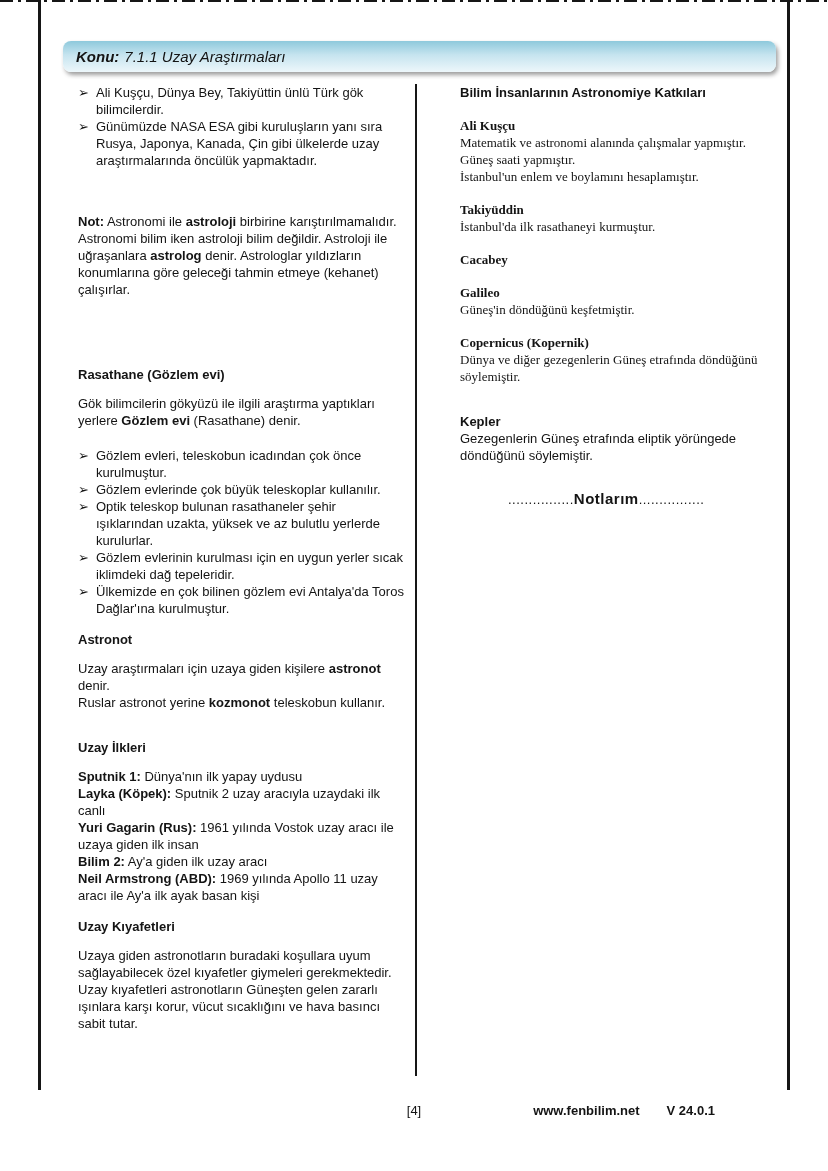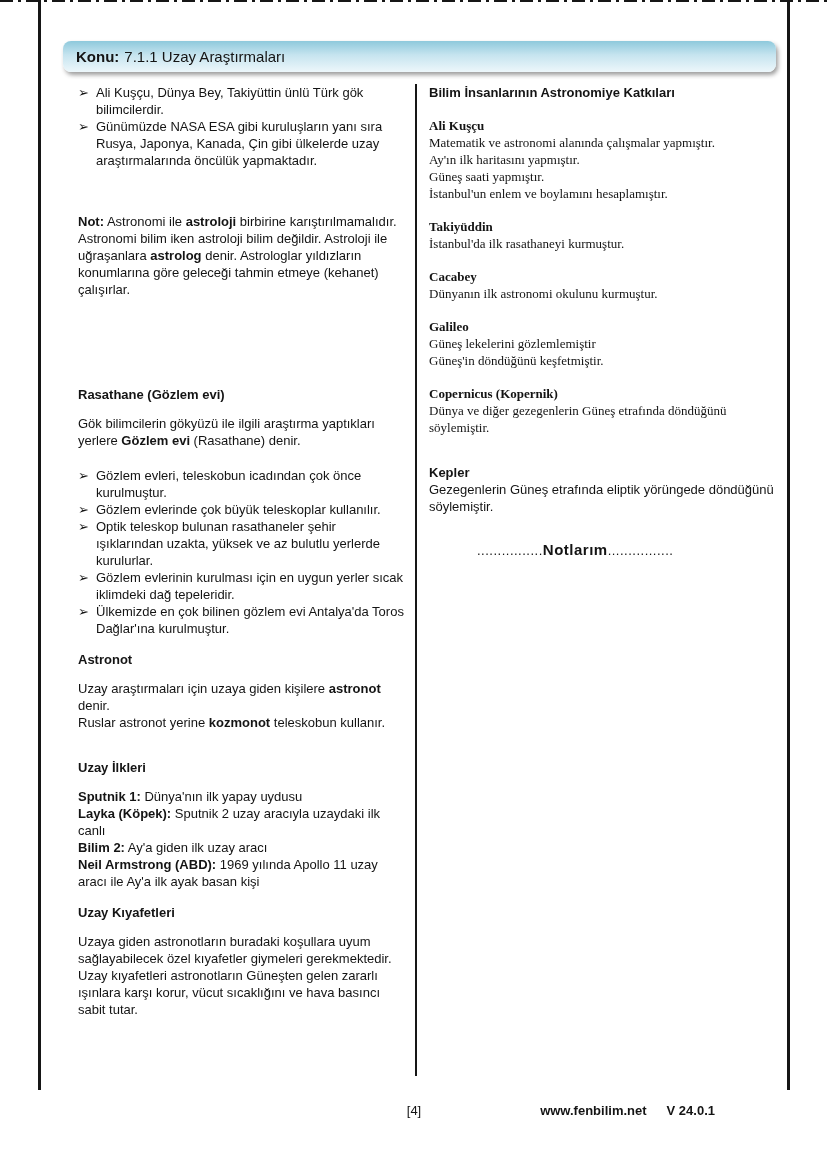--- a/index.html
+++ b/index.html
@@ -16,58 +16,58 @@
   .vline.left { left:38px; }
   .vline.right { left:787px; }
 
   
   .header-box {
     position:absolute; left:63px; top:41px; width:713px; height:31px;
     border-radius:8px;
     background:linear-gradient(180deg, var(--header-blue,#8ec9dc) 0%, #c6e4ef 45%, #edf7fb 100%);
     box-shadow:2px 3px 4px rgba(40,40,40,.45);
     display:flex; align-items:center; padding-left:13px;
-    font-size:15px; line-height:15px;
+    font-size:15px; line-height:15px;font-style:italic;
   }
   .header-box .hdr-label { font-weight:700; margin-right:5px; }
 
   
   .columns { position:absolute; left:78px; top:84px; width:698px; display:flex; }
   .col-left  { width:327px; font-size:13px; line-height:17px; }
   .col-divider { width:2px; height:992px; background:var(--line-black,#161616); margin-left:10px; }
-  .col-right { flex:1; padding-left:12px; font-size:13px; line-height:17px; }
+  .col-right { flex:1; padding-left:12px; font-size:13px; line-height:17px;margin-left:31px; }
 
   .h { font-weight:700; font-size:13px; line-height:17px; }
 
   .blist { list-style:none; }
   .blist li { display:flex; }
   .bullet { flex:0 0 18px; font-family:"DejaVu Sans",sans-serif; }
   .btext { flex:1; }
 
   .mt5  { margin-top:12px; }
   .mt14 { margin-top:14px; }
   .mt16 { margin-top:16px;font-family:Liberation Serif, serif; }
   .mt18 { margin-top:18px; }
   .mt28 { margin-top:28px; }
   .mt32 { margin-top:44px; }
-  .mt60 { margin-top:88px; }
+  .mt60 { margin-top:68px; }
 
   .notes-line { margin-top:26px; padding-left:48px; font-size:13px; letter-spacing:.5px; }
   .notes-line b { font-size:15px; }
 
   
   .dash-rule {
     position:absolute; left:0; top:1090; width:828px; height:2px;
     background:repeating-linear-gradient(90deg,
       #161616 0 13px, transparent 13px 18px,
       #161616 18px 21px, transparent 21px 26px);
   }
   .footer { position:absolute; left:0; top:1103px; width:828px; height:20px; font-size:13px; }
   .page-num { position:absolute; left:0; width:828px; text-align:center; }
-  .footer-right { position:absolute; right:113px; top:0; display:flex; gap:20px; font-weight:700; }
+  .footer-right { position:absolute; right:113px; top:0; display:flex; gap:27px; font-weight:700; }
 </style>
 </head>
 <body>
 
 <div class="page">
 
   <div class="vline left"></div>
   <div class="vline right"></div>
 
   <div class="header-box">
@@ -119,57 +119,55 @@
       </ul>
 
       <h3 class="h mt14">Astronot</h3>
       <p class="mt5"><span>Uzay araştırmaları için uzaya giden kişilere </span><b>astronot</b><span> denir.</span></p>
       <p><span>Ruslar astronot yerine </span><b>kozmonot</b><span> teleskobun kullanır.</span></p>
 
       <h3 class="h mt28">Uzay İlkleri</h3>
       <div class="mt5">
         <p><b>Sputnik 1:</b><span> Dünya'nın ilk yapay uydusu</span></p>
         <p><b>Layka (Köpek):</b><span> Sputnik 2 uzay aracıyla uzaydaki ilk canlı</span></p>
+        <p><b>Yuri Gagarin (Rus):</b><span> 1961 yılında Vostok uzay aracı ile uzaya giden ilk insan</span></p>
         <p><b>Bilim 2:</b><span> Ay'a giden ilk uzay aracı</span></p>
         <p><b>Neil Armstrong (ABD):</b><span> 1969 yılında Apollo 11 uzay aracı ile Ay'a ilk ayak basan kişi</span></p>
       </div>
 
       <h3 class="h mt14">Uzay Kıyafetleri</h3>
       <p class="mt5">Uzaya giden astronotların buradaki koşullara uyum sağlayabilecek özel kıyafetler giymeleri gerekmektedir.</p>
       <p>Uzay kıyafetleri astronotların Güneşten gelen zararlı ışınlara karşı korur, vücut sıcaklığını ve hava basıncı sabit tutar.</p>
 
     </div>
 
     <div class="col-divider"></div>
 
     <div class="col-right">
 
       <h3 class="h">Bilim İnsanlarının Astronomiye Katkıları</h3>
 
       <section class="mt16">
         <h4 class="h">Ali Kuşçu</h4>
         <div>Matematik ve astronomi alanında çalışmalar yapmıştır.</div>
-        <div>Ay'ın ilk haritasını yapmıştır.</div>
         <div>Güneş saati yapmıştır.</div>
         <div>İstanbul'un enlem ve boylamını hesaplamıştır.</div>
       </section>
 
       <section class="mt16">
         <h4 class="h">Takiyüddin</h4>
         <div>İstanbul'da ilk rasathaneyi kurmuştur.</div>
       </section>
 
       <section class="mt16">
         <h4 class="h">Cacabey</h4>
-        <div>Dünyanın ilk astronomi okulunu kurmuştur.</div>
       </section>
 
       <section class="mt16">
         <h4 class="h">Galileo</h4>
-        <div>Güneş lekelerini gözlemlemiştir</div>
         <div>Güneş'in döndüğünü keşfetmiştir.</div>
       </section>
 
       <section class="mt16">
         <h4 class="h">Copernicus (Kopernik)</h4>
         <div>Dünya ve diğer gezegenlerin Güneş etrafında döndüğünü söylemiştir.</div>
       </section>
 
       <section class="mt28">
         <h4 class="h">Kepler</h4>

